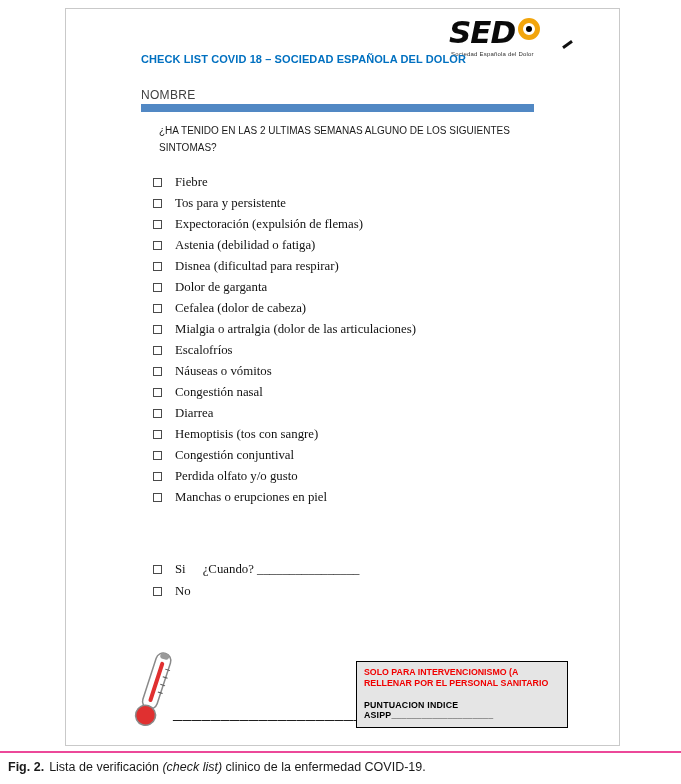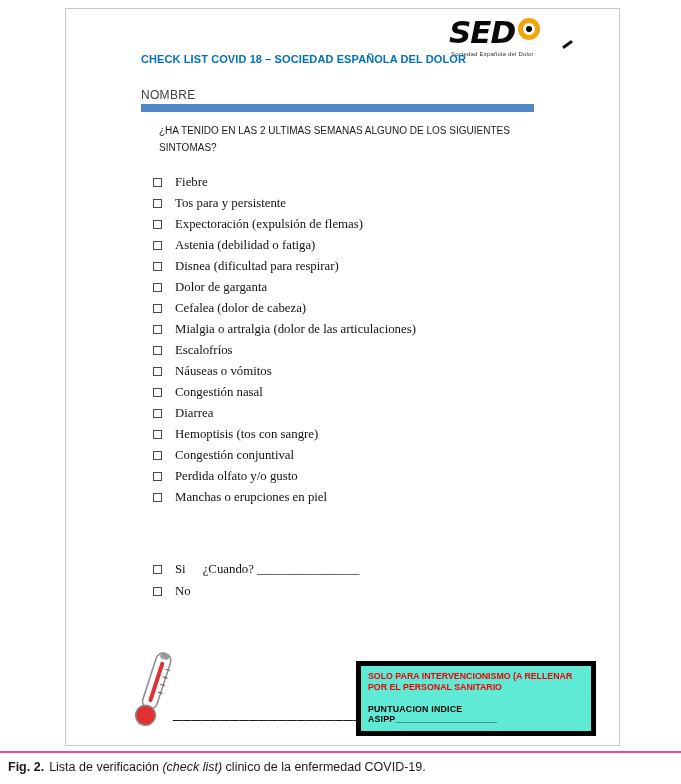--- a/index.html
+++ b/index.html
@@ -53,22 +53,22 @@
   .answers { position:absolute; left:87px; top:549px; }
   .answer-row { display:flex; align-items:center; height:22px; }
   .cuando { margin-left:17px; }
   
   .thermo-wrap { position:absolute; left:66px; top:640px; width:46px; height:84px; transform:rotate(18deg); }
   .sig-line {
     position:absolute; left:107px; top:694px; font-family:"Liberation Serif", serif;
     font-size:18px; color:#111; letter-spacing:0.5px;
   }
   .red-box {
-    position:absolute; left:290px; top:652px; width:240px; min-height:62px;
-    border:5px solid #000000; background:#5eead4; padding:5px 7px 7px 7px;
+    position:absolute; left:290px; top:652px; width:212px; min-height:62px;
+    border:1px solid #000000; background:#e5e5e5; padding:5px 7px 7px 7px;
   }
   .red-box-line1 { color:#f00000; font-weight:bold; font-size:8.8px; line-height:11px; }
   .red-box-score { color:#000; font-weight:bold; font-size:8.8px; margin-top:11px; letter-spacing:0.2px; }
   
   .caption {
     position:absolute; left:0; top:751px; width:681px;
     border-top:2px solid #ec4899; padding:7px 8px 0 8px;
     font-size:12.5px; color:#1a1a1a;
   }
   .caption .fig { font-weight:bold; margin-right:5px; }

